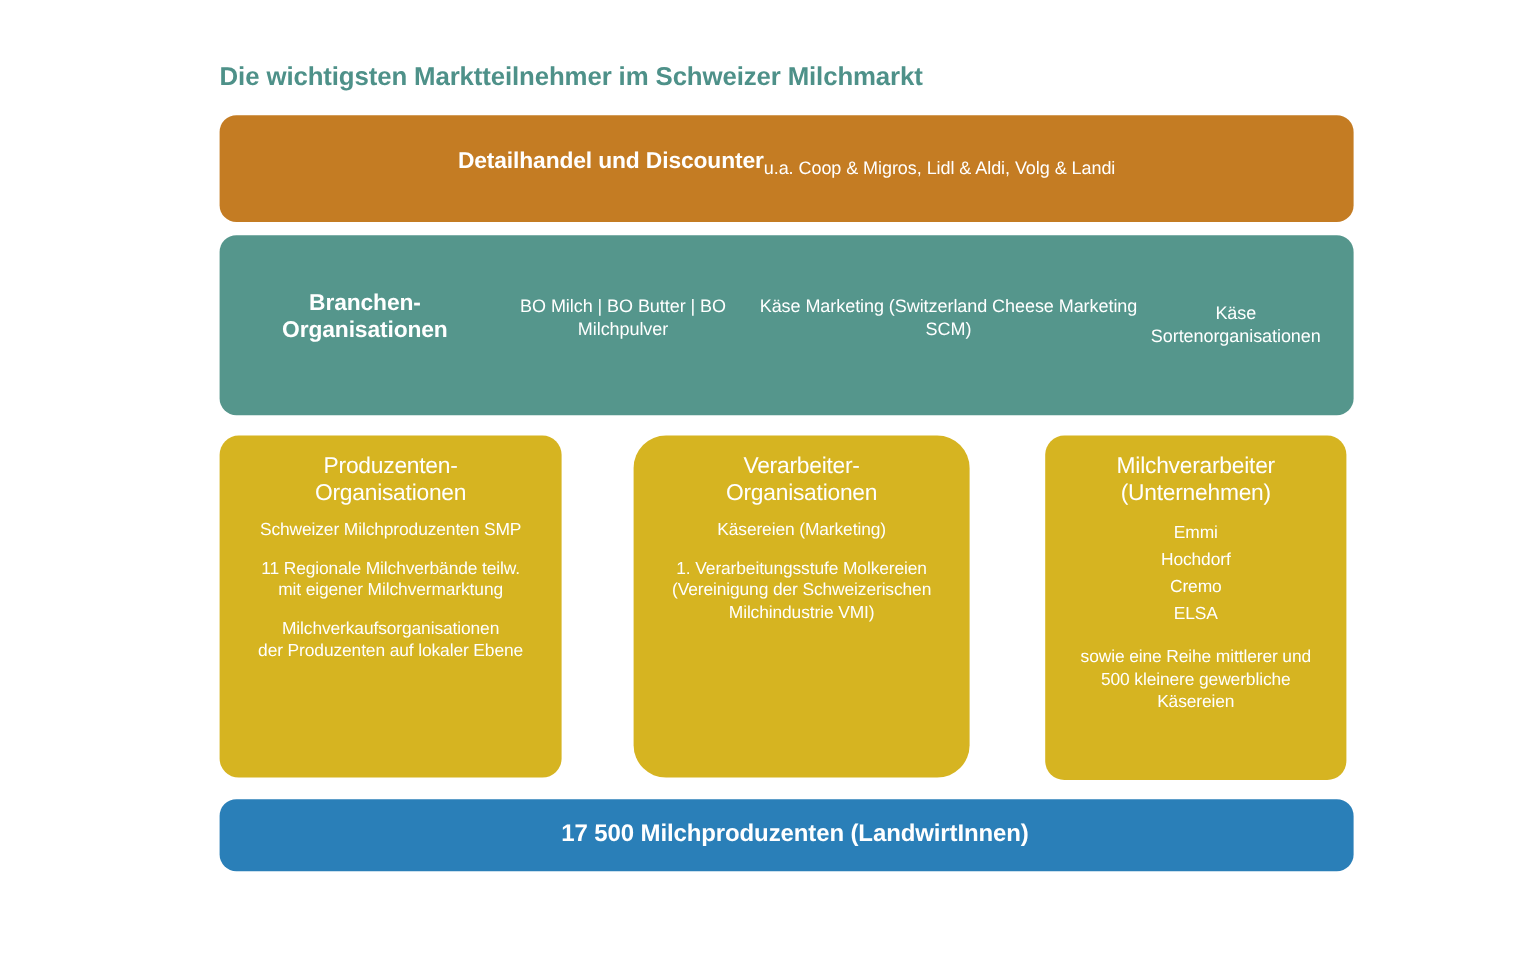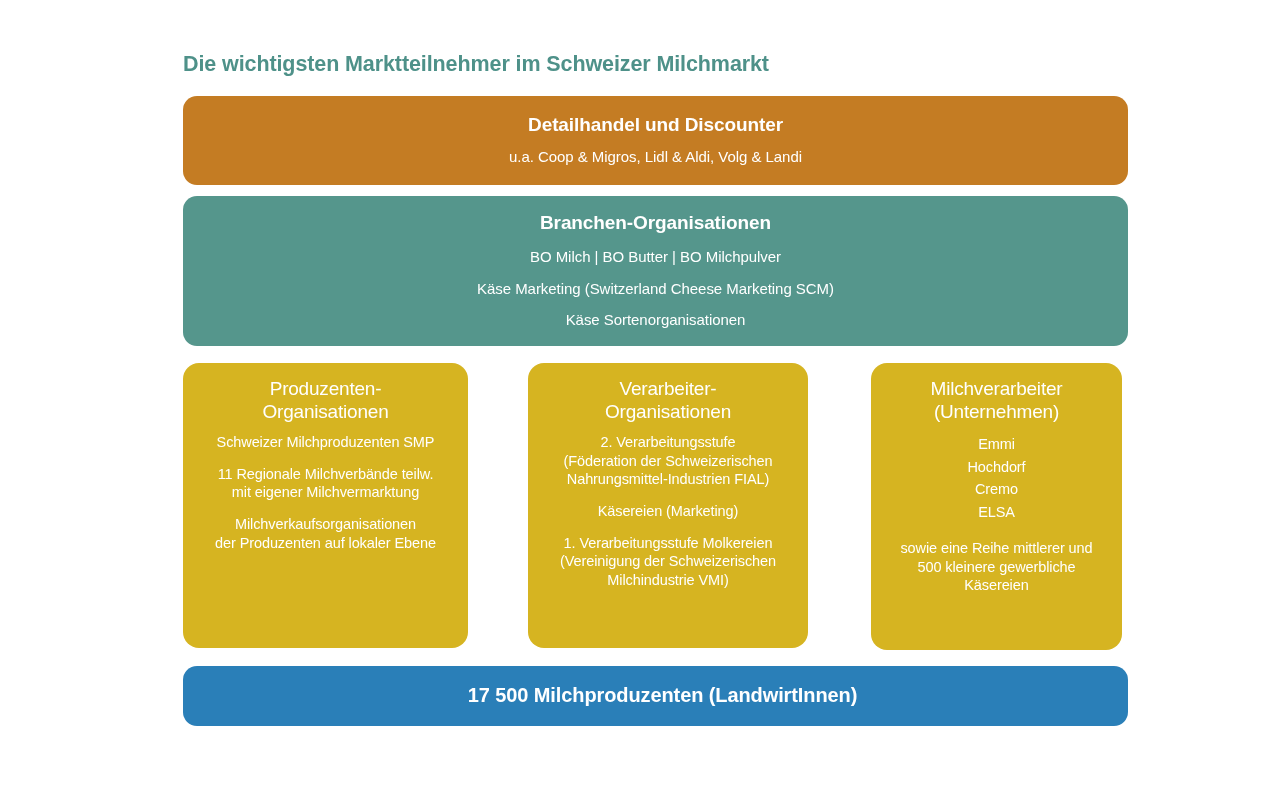--- a/index.html
+++ b/index.html
@@ -31,21 +31,21 @@
     color: #4E9189;
     white-space: nowrap;
   }
 
   
   .band {
     position: absolute;
     border-radius: 14px;
     color: #ffffff;
     display: flex;
-    flex-direction: column;
+    flex-direction: row;
     align-items: center;
     justify-content: center;
     text-align: center;
     padding: 0 18px;
   }
 
   .band-heading {
     font-size: 19px;
     font-weight: bold;
     letter-spacing: -0.1px;
@@ -99,21 +99,21 @@
     border-radius: 16px;
     color: #ffffff;
     text-align: center;
     padding: 14px 10px 12px;
     display: flex;
     flex-direction: column;
     align-items: center;
   }
 
   #column-0 { left: 183px;  width: 285px; height: 285px; }
-  #column-1 { left: 528px;  width: 280px; height: 285px; }
+  #column-1 { left: 528px;  width: 280px; height: 285px; border-radius: 27px; }
   #column-2 { left: 871px;  width: 251px; height: 287px; }
 
   .column-heading {
     font-size: 19px;
     font-weight: normal;
     line-height: 1.22;
     letter-spacing: -0.2px;
     margin-bottom: 10px;
   }
 
@@ -150,21 +150,20 @@
 
   <div class="column" id="column-0">
     <div class="column-heading">Produzenten-<br>Organisationen</div>
     <div class="column-entry">Schweizer Milchproduzenten SMP</div>
     <div class="column-entry">11 Regionale Milchverbände teilw.<br>mit eigener Milchvermarktung</div>
     <div class="column-entry">Milchverkaufsorganisationen<br>der Produzenten auf lokaler Ebene</div>
   </div>
 
   <div class="column" id="column-1">
     <div class="column-heading">Verarbeiter-<br>Organisationen</div>
-    <div class="column-entry">2. Verarbeitungsstufe<br>(Föderation der Schweizerischen<br>Nahrungsmittel-Industrien FIAL)</div>
     <div class="column-entry">Käsereien (Marketing)</div>
     <div class="column-entry">1. Verarbeitungsstufe Molkereien<br>(Vereinigung der Schweizerischen<br>Milchindustrie VMI)</div>
   </div>
 
   <div class="column" id="column-2">
     <div class="column-heading">Milchverarbeiter<br>(Unternehmen)</div>
     <div class="column-entry company-list">Emmi<br>Hochdorf<br>Cremo<br>ELSA</div>
     <div class="column-entry">sowie eine Reihe mittlerer und<br>500 kleinere gewerbliche<br>Käsereien</div>
   </div>
 

